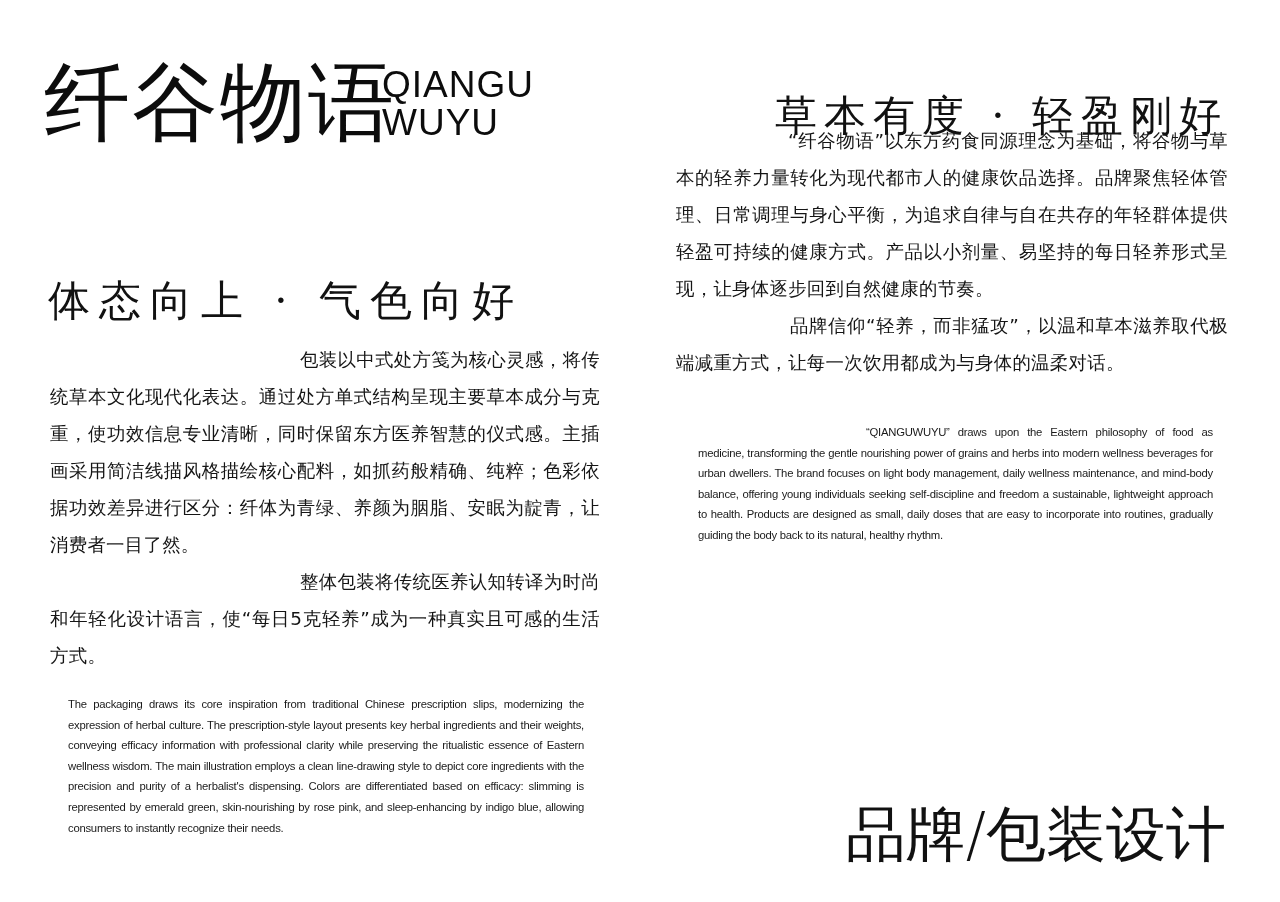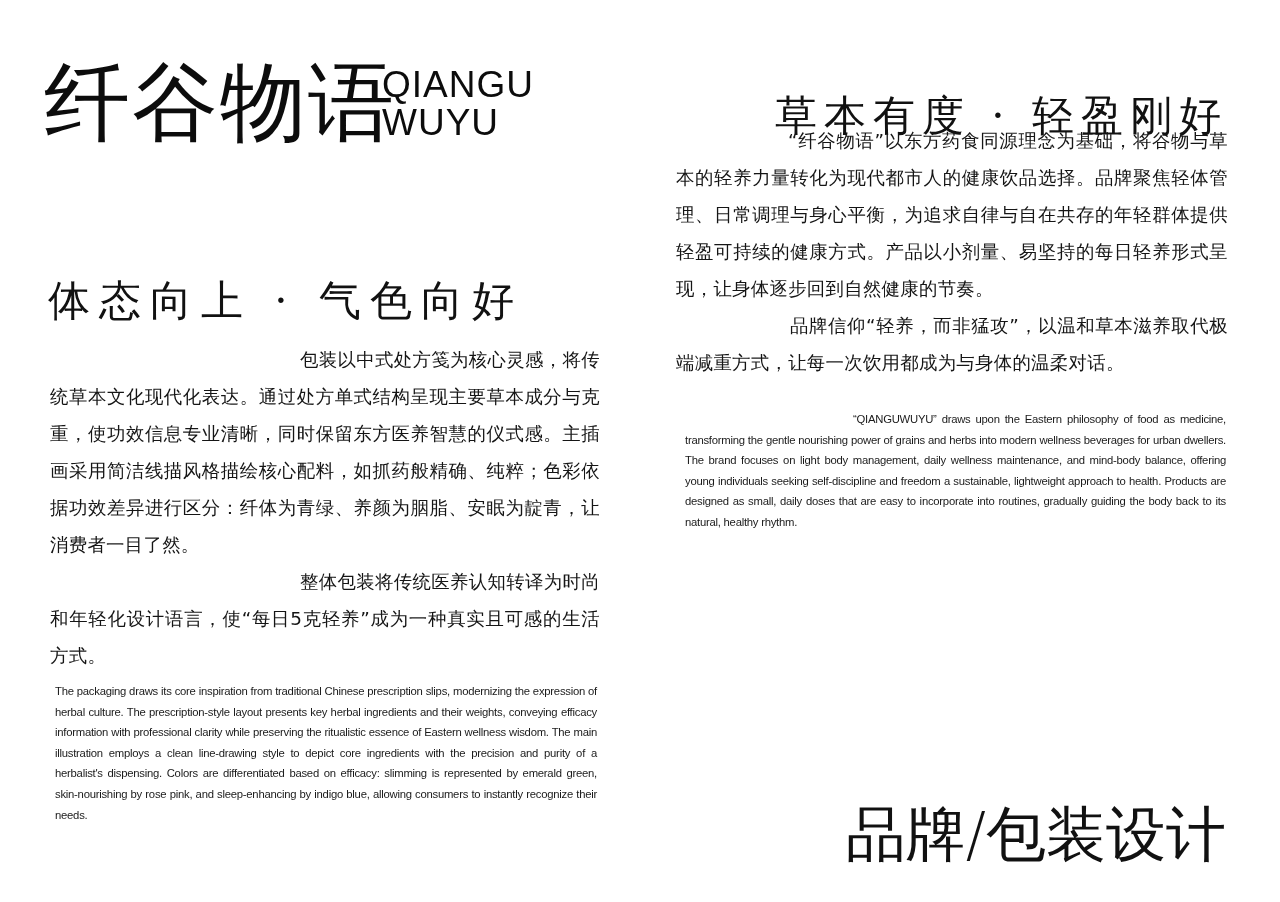--- a/index.html
+++ b/index.html
@@ -89,21 +89,21 @@
 
   
   .en-body {
     font-family: "Liberation Sans", sans-serif;
     font-size: 11.3px;
     line-height: 20.6px;
     color: #1a1a1a;
     letter-spacing: -0.25px;
   }
   .en-body p {
-    margin: 4px;
+    margin: 17px;
     text-align: justify;
   }
   .en-left  { left: 51px;  top: 677px; width: 550px; }
   .en-right { left: 681px; top: 405px; width: 549px; }
   .en-right p.indent { text-indent: 168px; }
   .en-right p.indent2 { text-indent: 208px; }
 </style>
 </head>
 <body>
 

